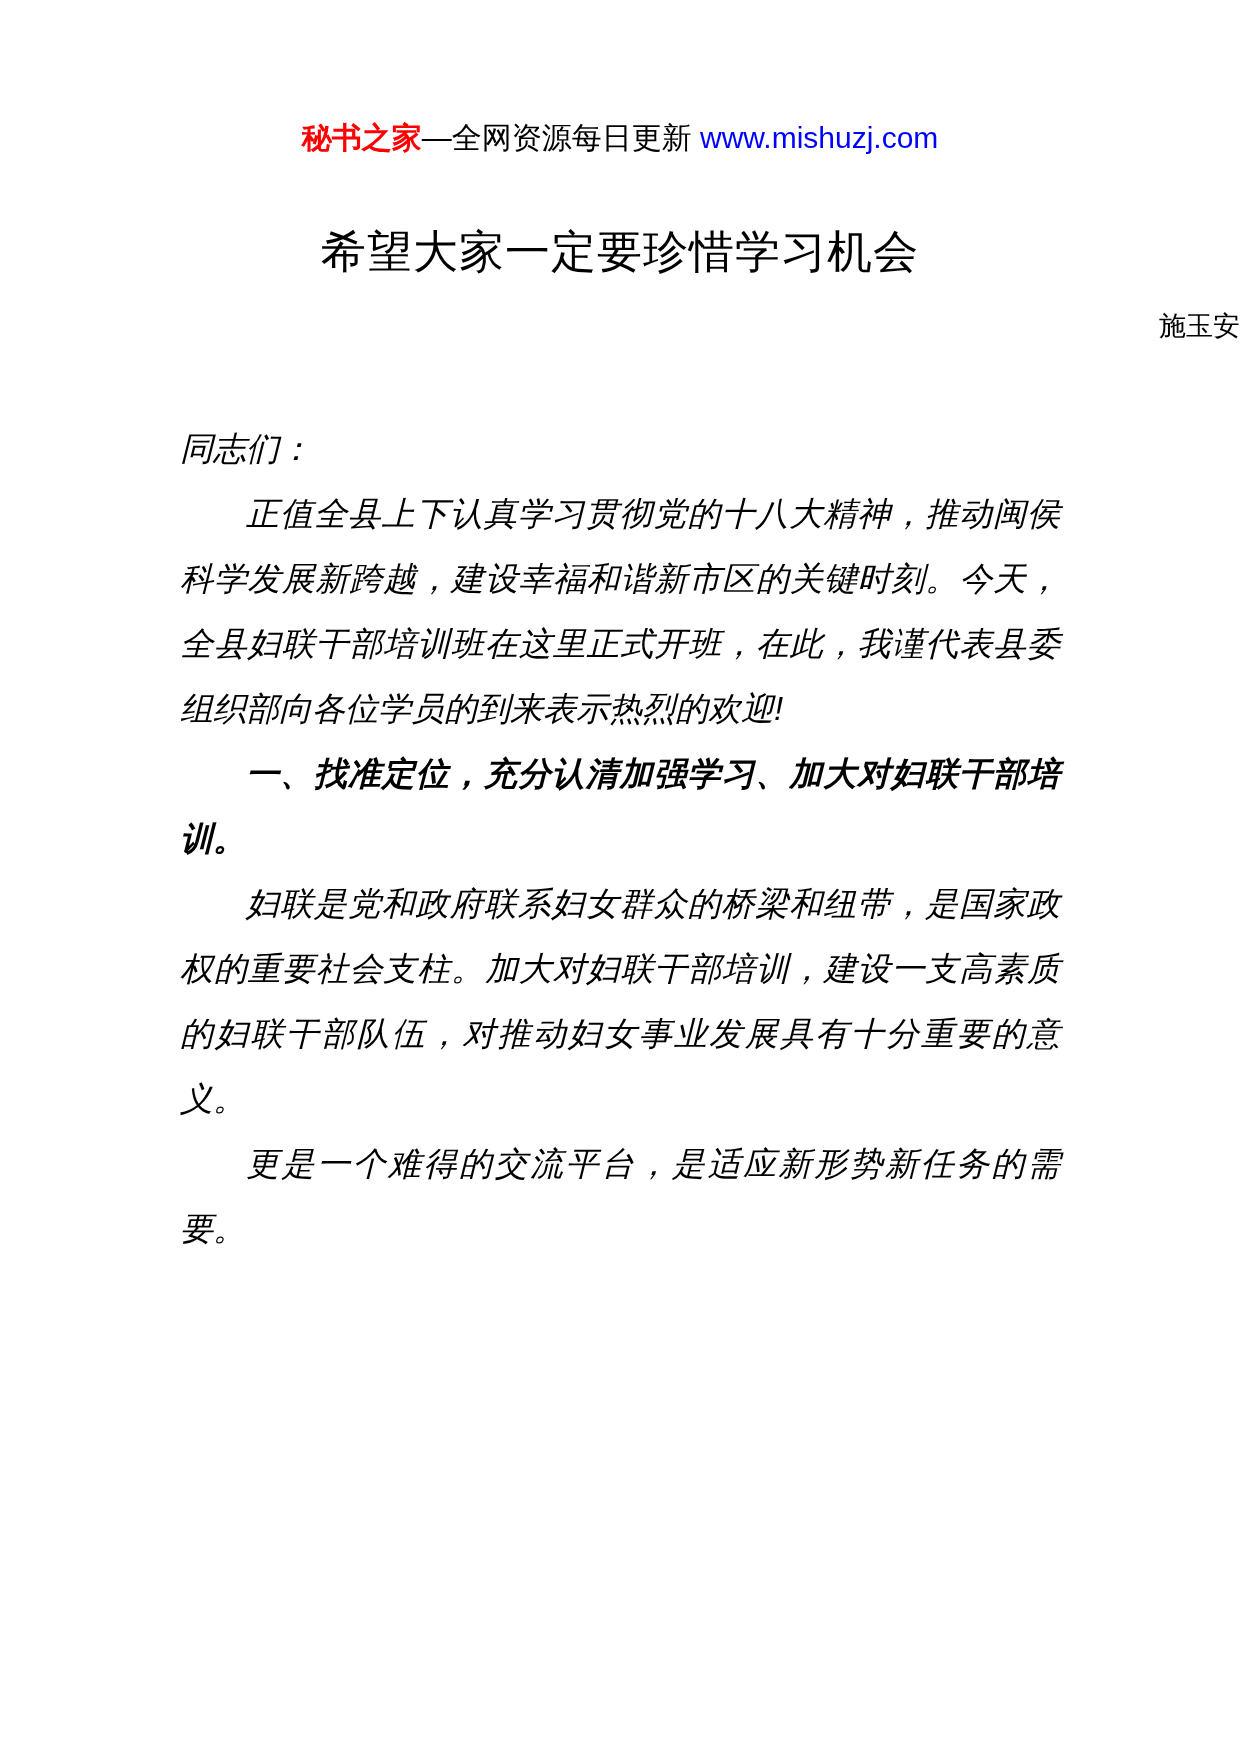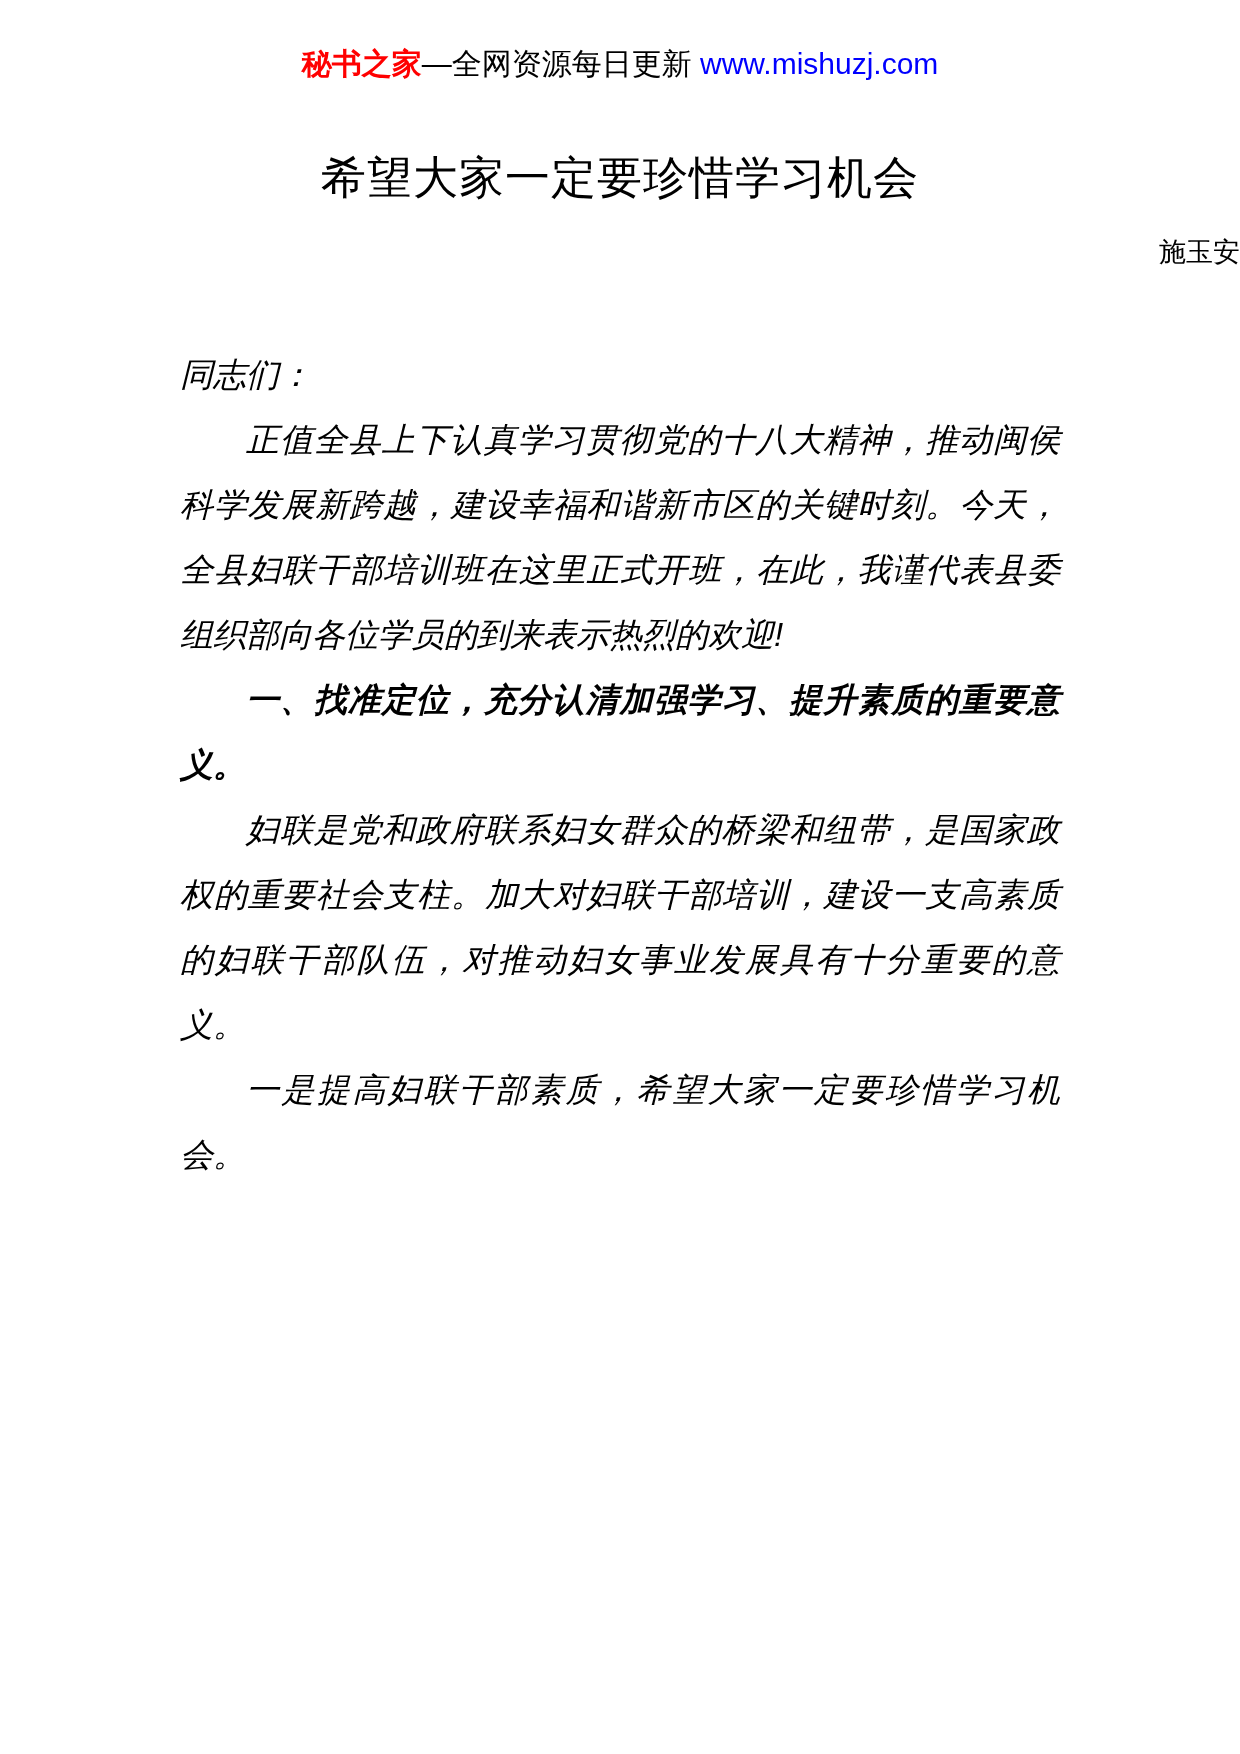--- a/index.html
+++ b/index.html
@@ -11,21 +11,21 @@
     color: #000000;
     font-family: "Liberation Sans", sans-serif;
     overflow: hidden;
   }
   .page {
     width: 1240px;
     height: 1754px;
     position: relative;
   }
   .site-header {
-    padding-top: 46px;
+    padding-top: 120px;
     text-align: center;
     font-size: 30px;
     line-height: 36px;
     white-space: nowrap;
   }
   .site-header .brand {
     color: #ff0000;
     font-weight: bold;
   }
   .site-header .tagline {
@@ -75,18 +75,18 @@
     <span class="brand">秘书之家</span><span class="tagline">—全网资源每日更新 </span><a class="url" href="#">www.mishuzj.com</a>
   </div>
 
   <h1 class="doc-title">希望大家一定要珍惜学习机会</h1>
 
   <div class="doc-author">施玉安</div>
 
   <div class="doc-body">
     <p class="para no-indent">同志们：</p>
     <p class="para">正值全县上下认真学习贯彻党的十八大精神，推动闽侯科学发展新跨越，建设幸福和谐新市区的关键时刻。今天，全县妇联干部培训班在这里正式开班，在此，我谨代表县委组织部向各位学员的到来表示热烈的欢迎!</p>
-    <p class="para heading">一、找准定位，充分认清加强学习、提升素质的重要意义。</p>
+    <p class="para heading">一、找准定位，充分认清加强学习、加大对妇联干部培训。</p>
     <p class="para">妇联是党和政府联系妇女群众的桥梁和纽带，是国家政权的重要社会支柱。加大对妇联干部培训，建设一支高素质的妇联干部队伍，对推动妇女事业发展具有十分重要的意义。</p>
-    <p class="para">一是提高妇联干部素质，希望大家一定要珍惜学习机会。</p>
+    <p class="para">更是一个难得的交流平台，是适应新形势新任务的需要。</p>
   </div>
 
 </div>
 
 </body></html>

